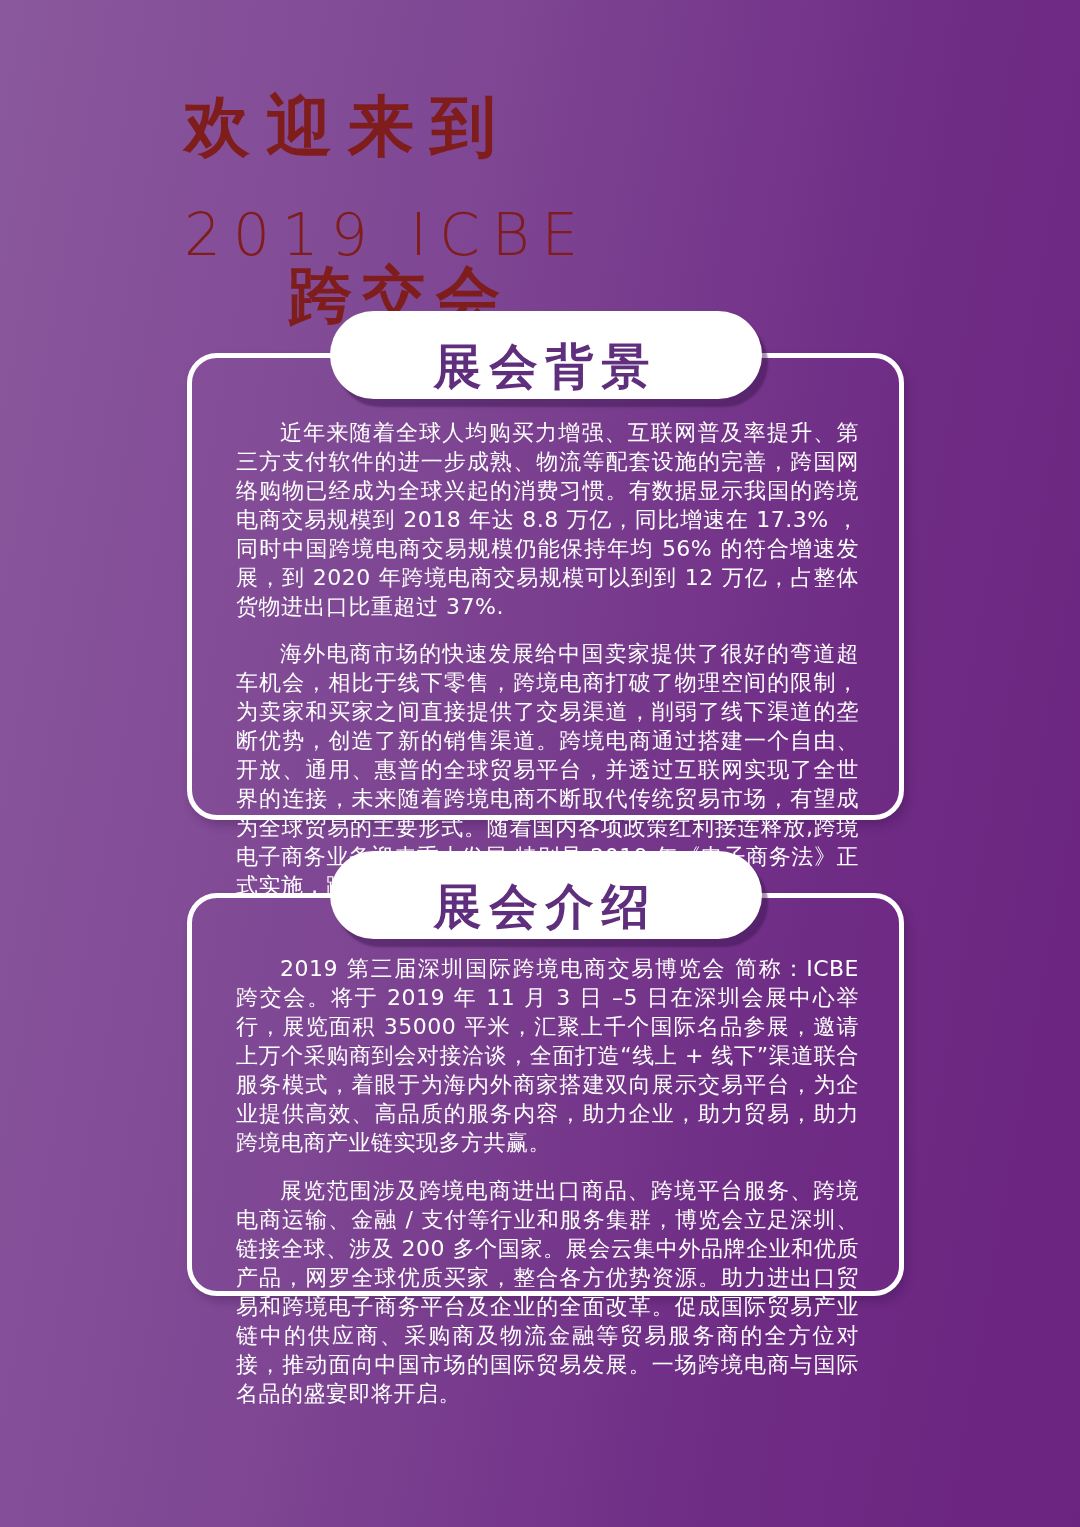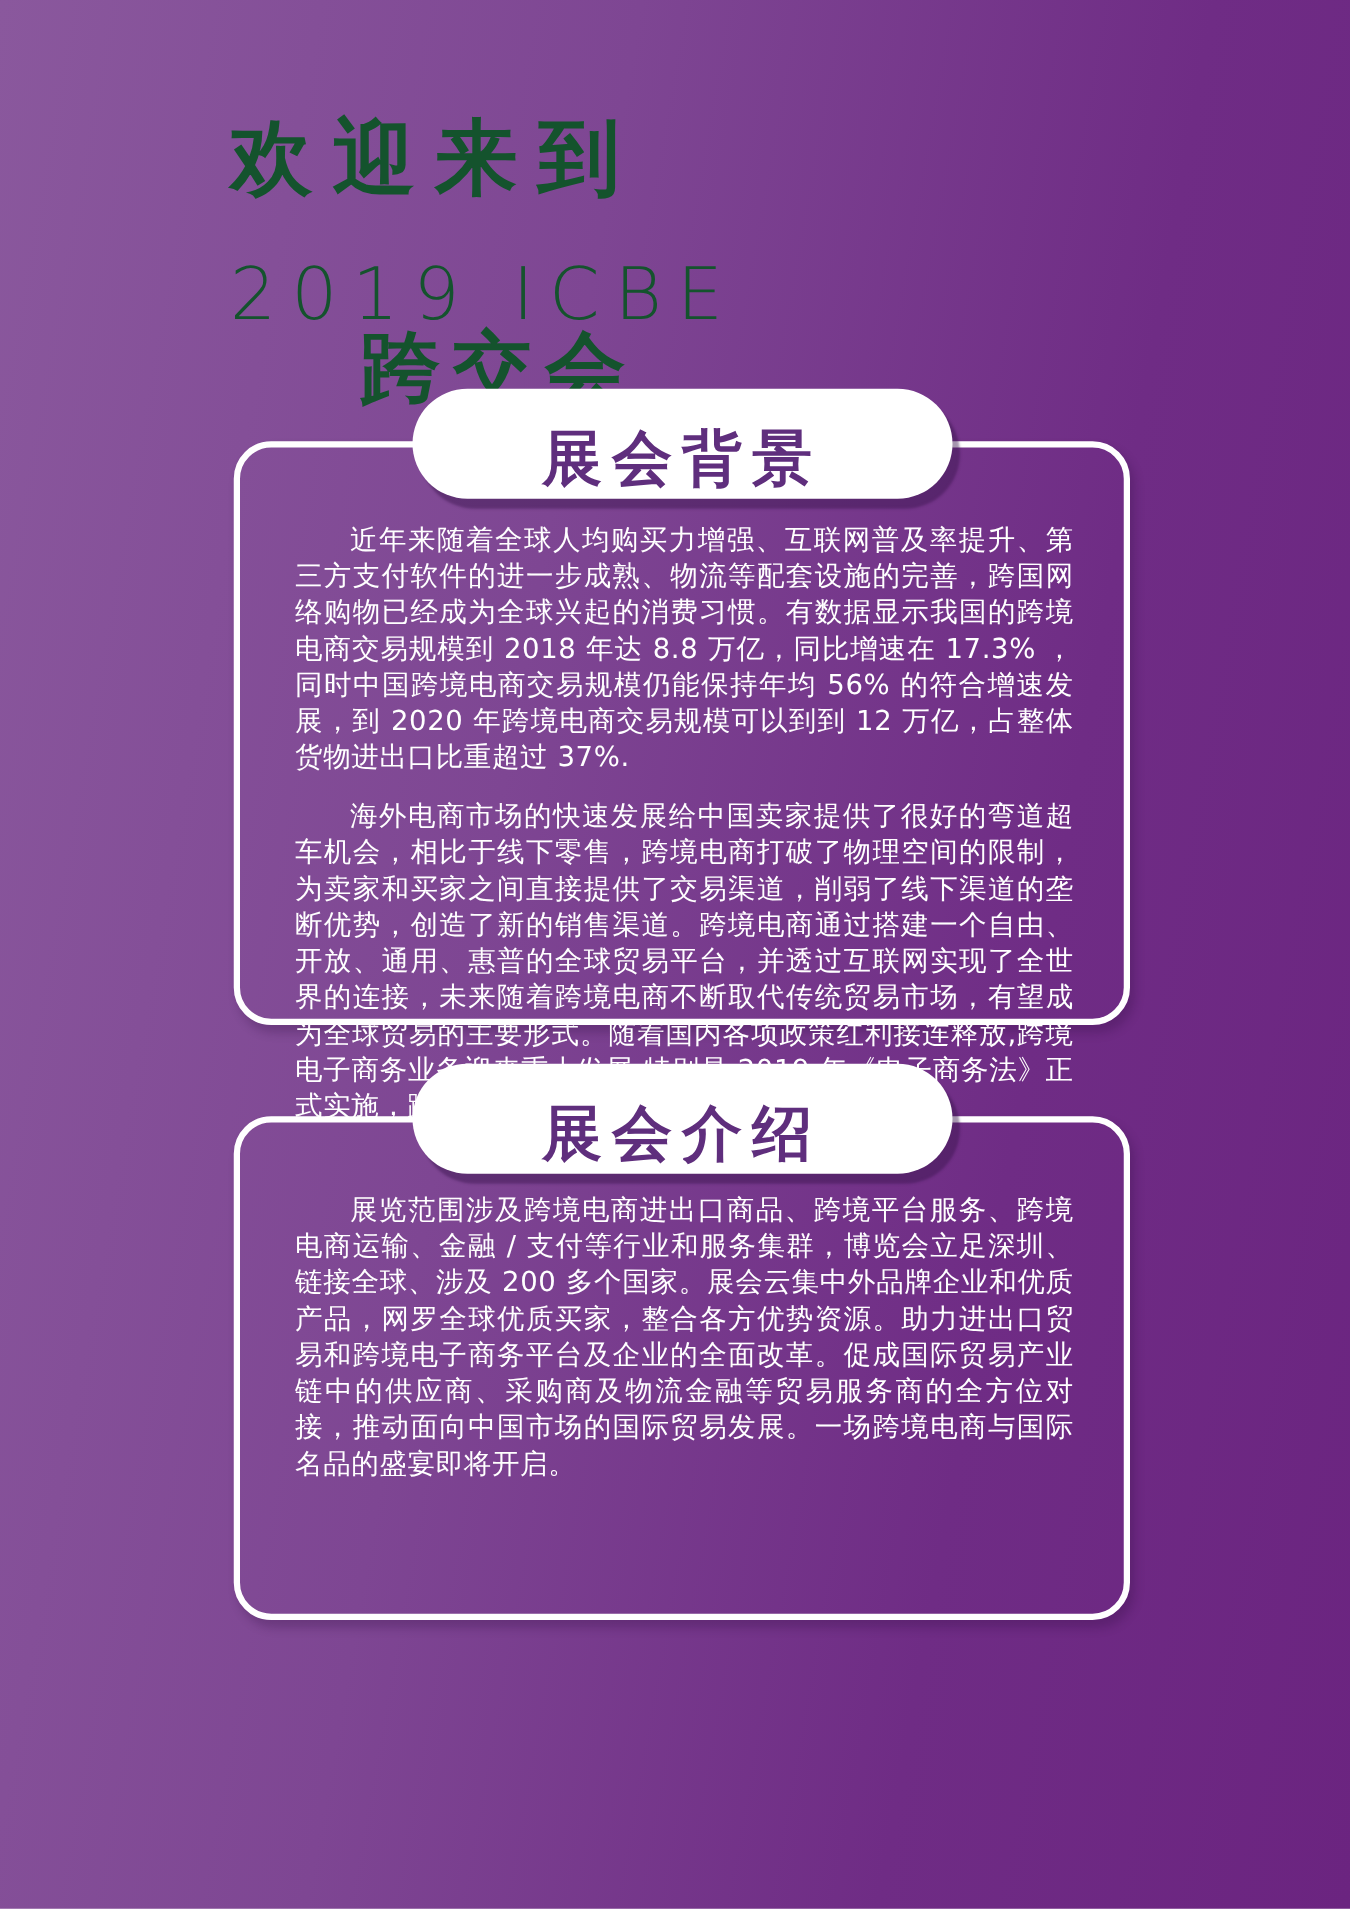--- a/index.html
+++ b/index.html
@@ -13,21 +13,21 @@
     overflow: hidden;
     background: linear-gradient(100deg, #8a589d 0%, #7e4693 38%, #6f2c85 72%, #6b2480 100%);
     font-family: "DejaVu Sans", sans-serif;
   }
 
   
   .title-block {
     position: absolute;
     left: 184px;
     top: 94px;
-    color: #14532d;
+    color: #7f1d1d;
   }
   .title-line1 {
     font-size: 66px;
     font-weight: 900;
     letter-spacing: 16px;
     line-height: 1;
   }
   .title-line2 {
     margin-top: 46px;
     display: flex;
@@ -89,21 +89,21 @@
     margin: 0;
     color: #ffffff;
     font-size: 22px;
     line-height: 29px;
     text-align: justify;
     text-indent: 2em;
     letter-spacing: 0.5px;
   }
   #panel-1 .panel-body p + p { margin-top: 18px; }
   #panel-2 .panel-body { padding-top: 56px; }
-  #panel-2 .panel-body p + p { margin-top: 4px; }
+  #panel-2 .panel-body p + p { margin-top: 19px; }
 </style>
 </head>
 <body>
 
 <div class="title-block">
   <div class="title-line1">欢迎来到</div>
   <div class="title-line2">
     <span class="title-latin">2019 ICBE</span>
     <span class="title-cjk">跨交会</span>
   </div>
@@ -117,15 +117,16 @@
     <p>近年来随着全球人均购买力增强、互联网普及率提升、第三方支付软件的进一步成熟、物流等配套设施的完善，跨国网络购物已经成为全球兴起的消费习惯。有数据显示我国的跨境电商交易规模到 2018 年达 8.8 万亿，同比增速在 17.3% ，同时中国跨境电商交易规模仍能保持年均 56% 的符合增速发展，到 2020 年跨境电商交易规模可以到到 12 万亿，占整体货物进出口比重超过 37%.</p>
     <p>海外电商市场的快速发展给中国卖家提供了很好的弯道超车机会，相比于线下零售，跨境电商打破了物理空间的限制，为卖家和买家之间直接提供了交易渠道，削弱了线下渠道的垄断优势，创造了新的销售渠道。跨境电商通过搭建一个自由、开放、通用、惠普的全球贸易平台，并透过互联网实现了全世界的连接，未来随着跨境电商不断取代传统贸易市场，有望成为全球贸易的主要形式。随着国内各项政策红利接连释放,跨境电子商务业务迎来重大发展,特别是 2019 年《电子商务法》正式实施，跨境电商行业将迎来全新格局。</p>
   </div>
 </section>
 
 <section class="panel" id="panel-2">
   <div class="pill">
     <span class="pill-label">展会介绍</span>
   </div>
   <div class="panel-body">
+    <p>2019 第三届深圳国际跨境电商交易博览会 简称：ICBE 跨交会。将于 2019 年 11 月 3 日 –5 日在深圳会展中心举行，展览面积 35000 平米，汇聚上千个国际名品参展，邀请上万个采购商到会对接洽谈，全面打造“线上 + 线下”渠道联合服务模式，着眼于为海内外商家搭建双向展示交易平台，为企业提供高效、高品质的服务内容，助力企业，助力贸易，助力跨境电商产业链实现多方共赢。</p>
     <p>展览范围涉及跨境电商进出口商品、跨境平台服务、跨境电商运输、金融 / 支付等行业和服务集群，博览会立足深圳、链接全球、涉及 200 多个国家。展会云集中外品牌企业和优质产品，网罗全球优质买家，整合各方优势资源。助力进出口贸易和跨境电子商务平台及企业的全面改革。促成国际贸易产业链中的供应商、采购商及物流金融等贸易服务商的全方位对接，推动面向中国市场的国际贸易发展。一场跨境电商与国际名品的盛宴即将开启。</p>
   </div>
 </section>
 
 </body></html>

